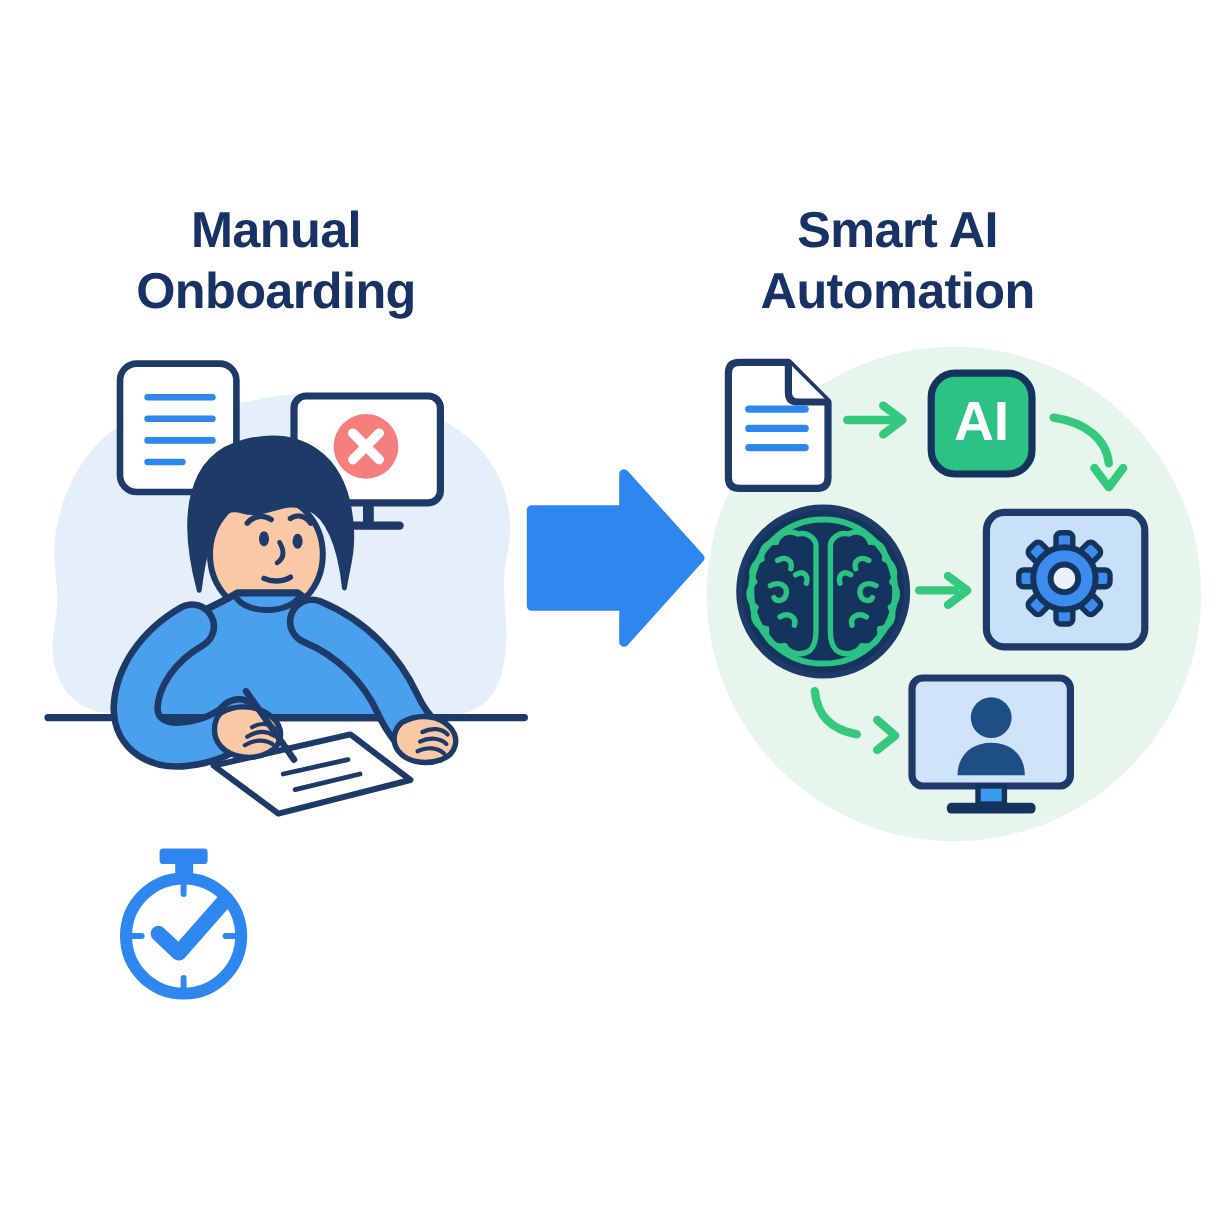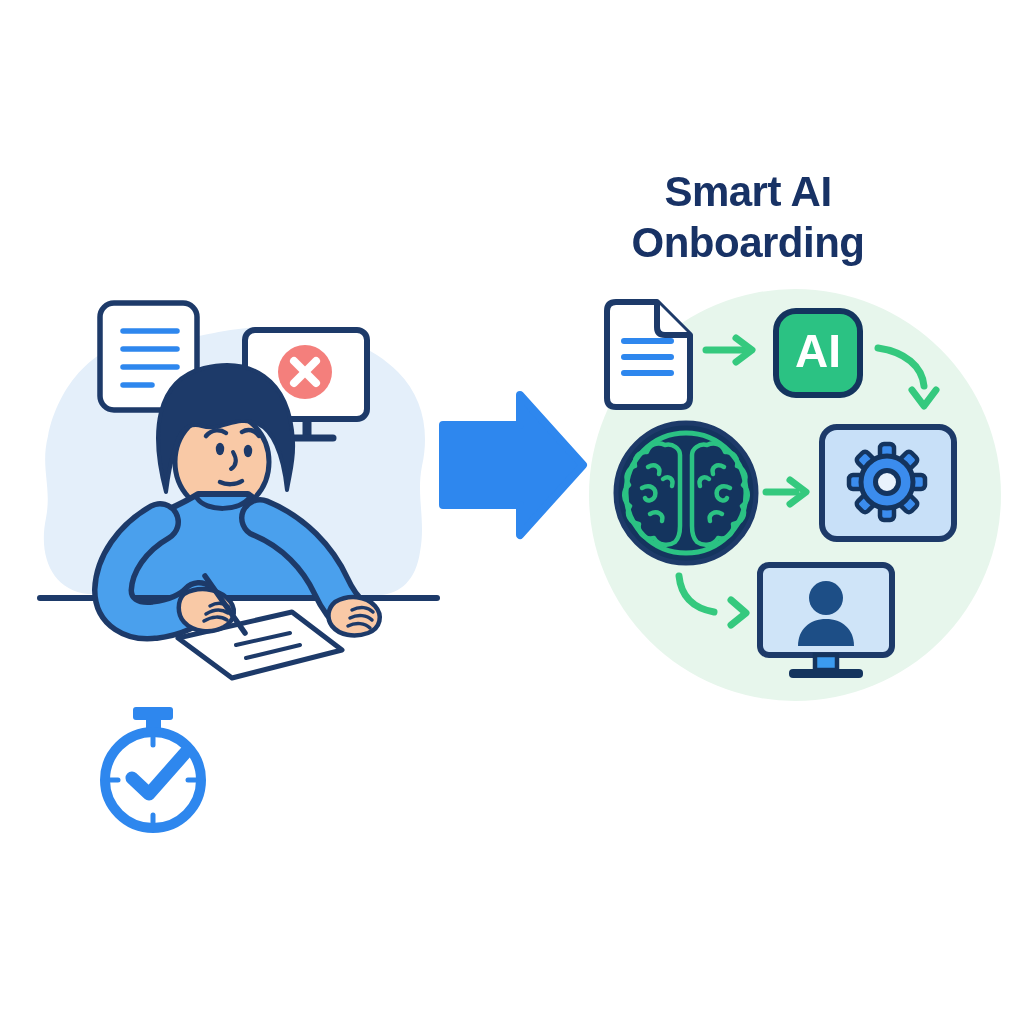--- a/index.html
+++ b/index.html
@@ -228,14 +228,15 @@
       <g stroke="#2e87ee" stroke-width="5" stroke-linecap="round">
         <line x1="153" y1="737" x2="153" y2="745"></line>
         <line x1="110" y1="780" x2="118" y2="780"></line>
         <line x1="188" y1="780" x2="196" y2="780"></line>
         <line x1="153" y1="815" x2="153" y2="823"></line>
       </g>
       <path d="M132,778 L149,794 L186,752" fill="none" stroke="#2e87ee" stroke-width="13" stroke-linecap="round" stroke-linejoin="round"></path>
     </g>
   </svg>
 
-  <div class="title title-right">Smart AI Onboarding</div>
+  <div class="title title-left">Manual Onboarding</div>
+  <div class="title title-right">Smart AI Automation</div>
 </div>
 
 </body></html>

